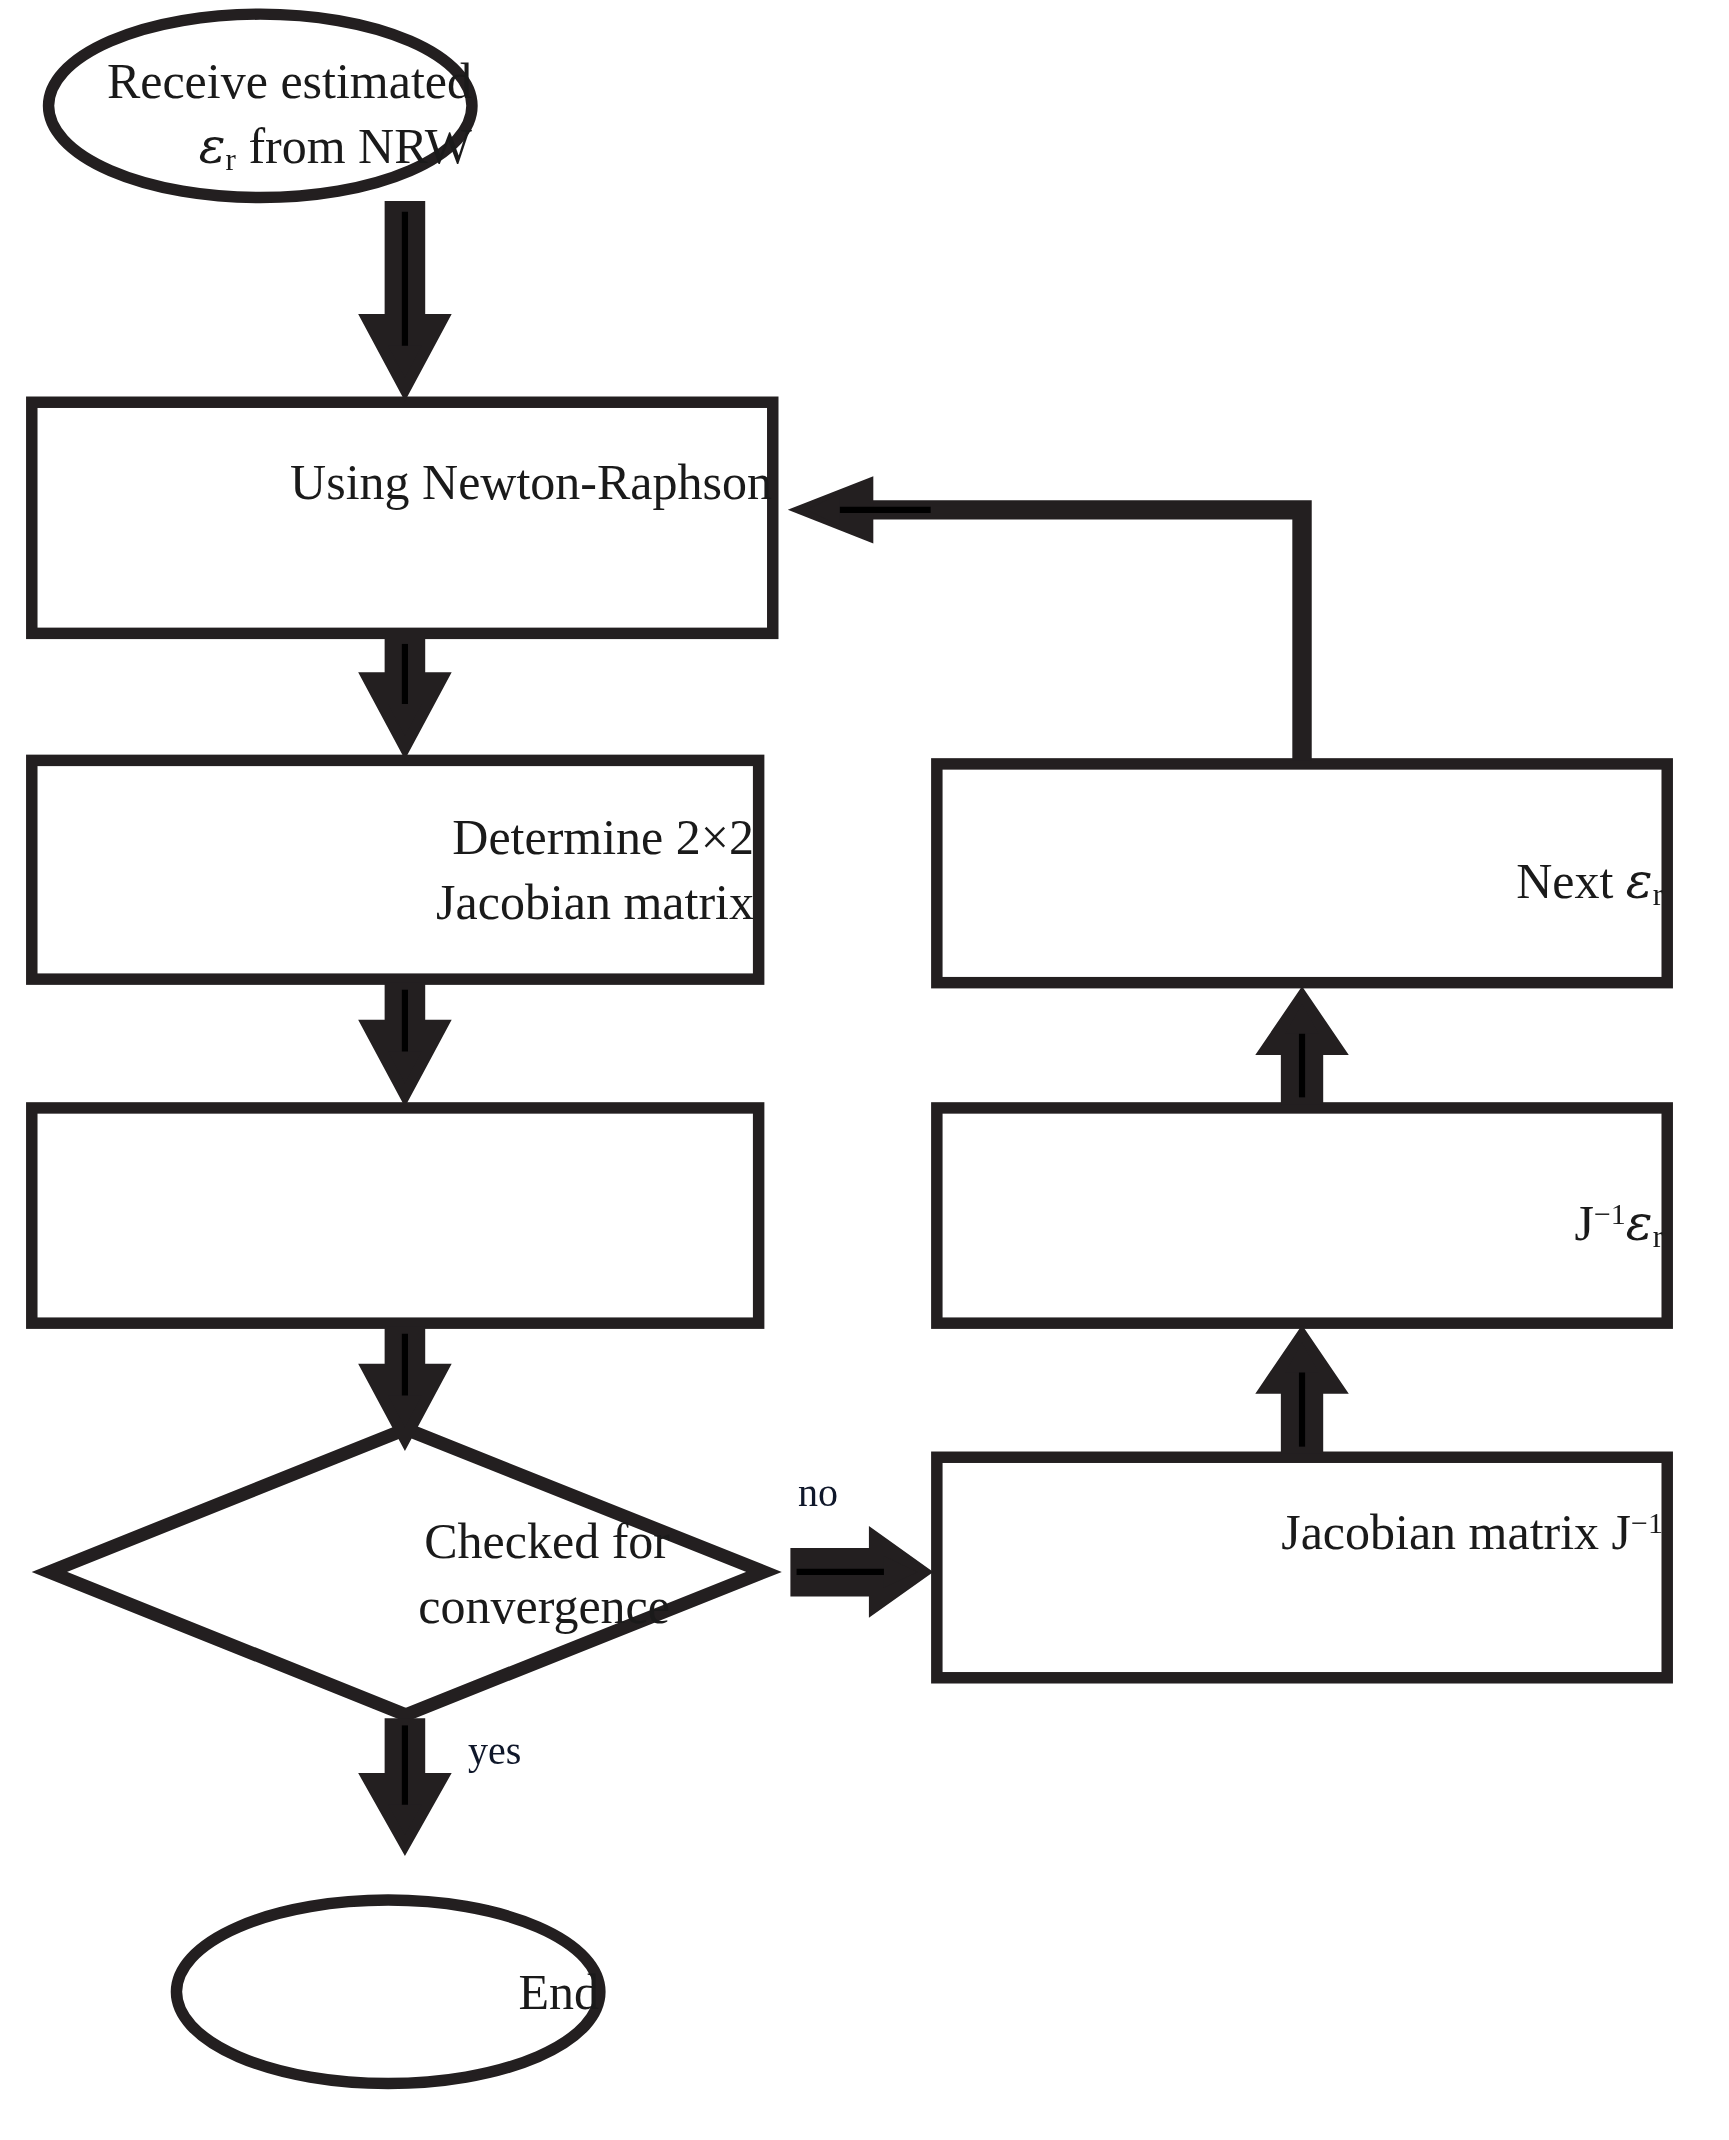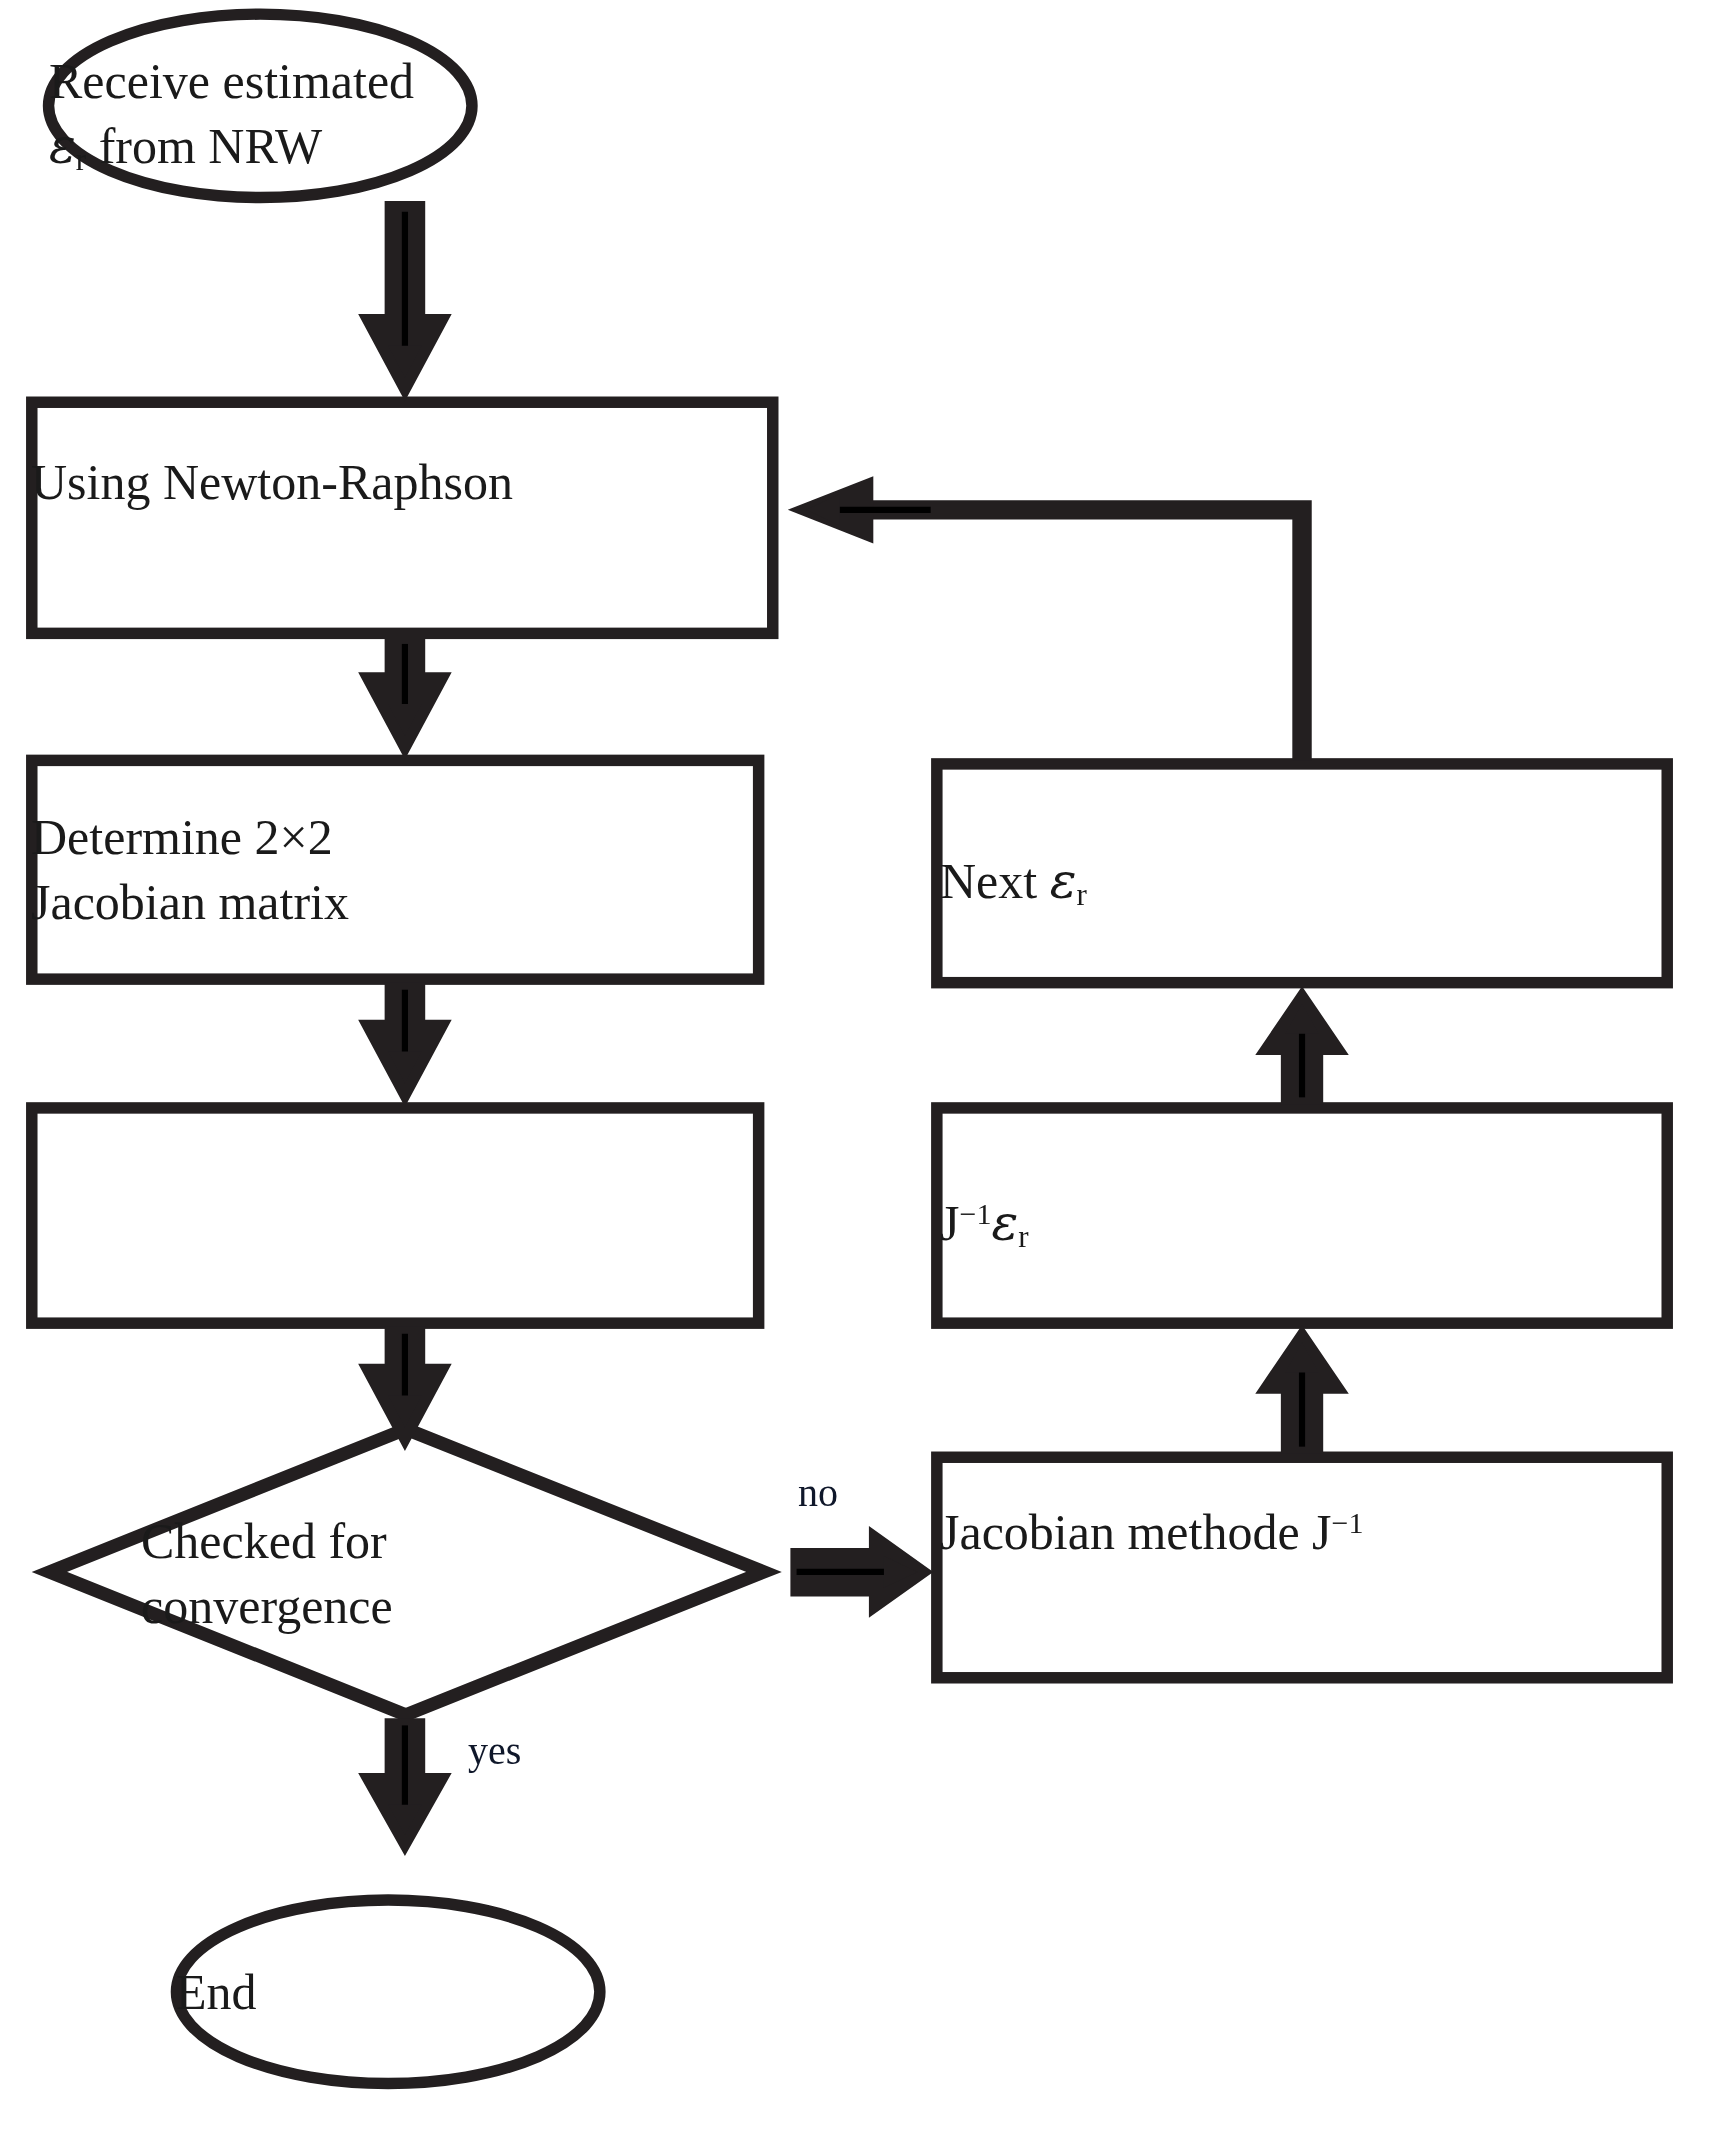--- a/index.html
+++ b/index.html
@@ -49,21 +49,21 @@
   }
   .loop-path {
     fill: none;
     stroke: #231f20;
     stroke-width: 22;
     stroke-linejoin: miter;
     stroke-linecap: butt;
   }
   .node-text {
     position: absolute;
-    text-align: left;
+    text-align: right;
     color: #1a1a1a;
     font-family: "Liberation Serif", "DejaVu Serif", serif;
     font-size: 50px;
     line-height: 1.30;
     letter-spacing: 0px;
     white-space: nowrap;
     pointer-events: none;
   }
   .node-text .ln {
     display: block;
@@ -213,20 +213,20 @@
 
   <div class="node-text" id="txt-next">
     <span class="ln"><span>Next </span><span class="sym">ε</span><sub>r</sub></span>
   </div>
 
   <div class="node-text" id="txt-jinv">
     <span class="ln"><span>J</span><sup>−1</sup><span class="sym">ε</span><sub>r</sub></span>
   </div>
 
   <div class="node-text" id="txt-inverse">
-    <span class="ln"><span>Jacobian methode J</span><sup>−1</sup></span>
+    <span class="ln"><span>Jacobian matrix J</span><sup>−1</sup></span>
   </div>
 
   <div class="edge-label" id="lbl-no">no</div>
   <div class="edge-label" id="lbl-yes">yes</div>
 
 </div>
 
 
 </body></html>

